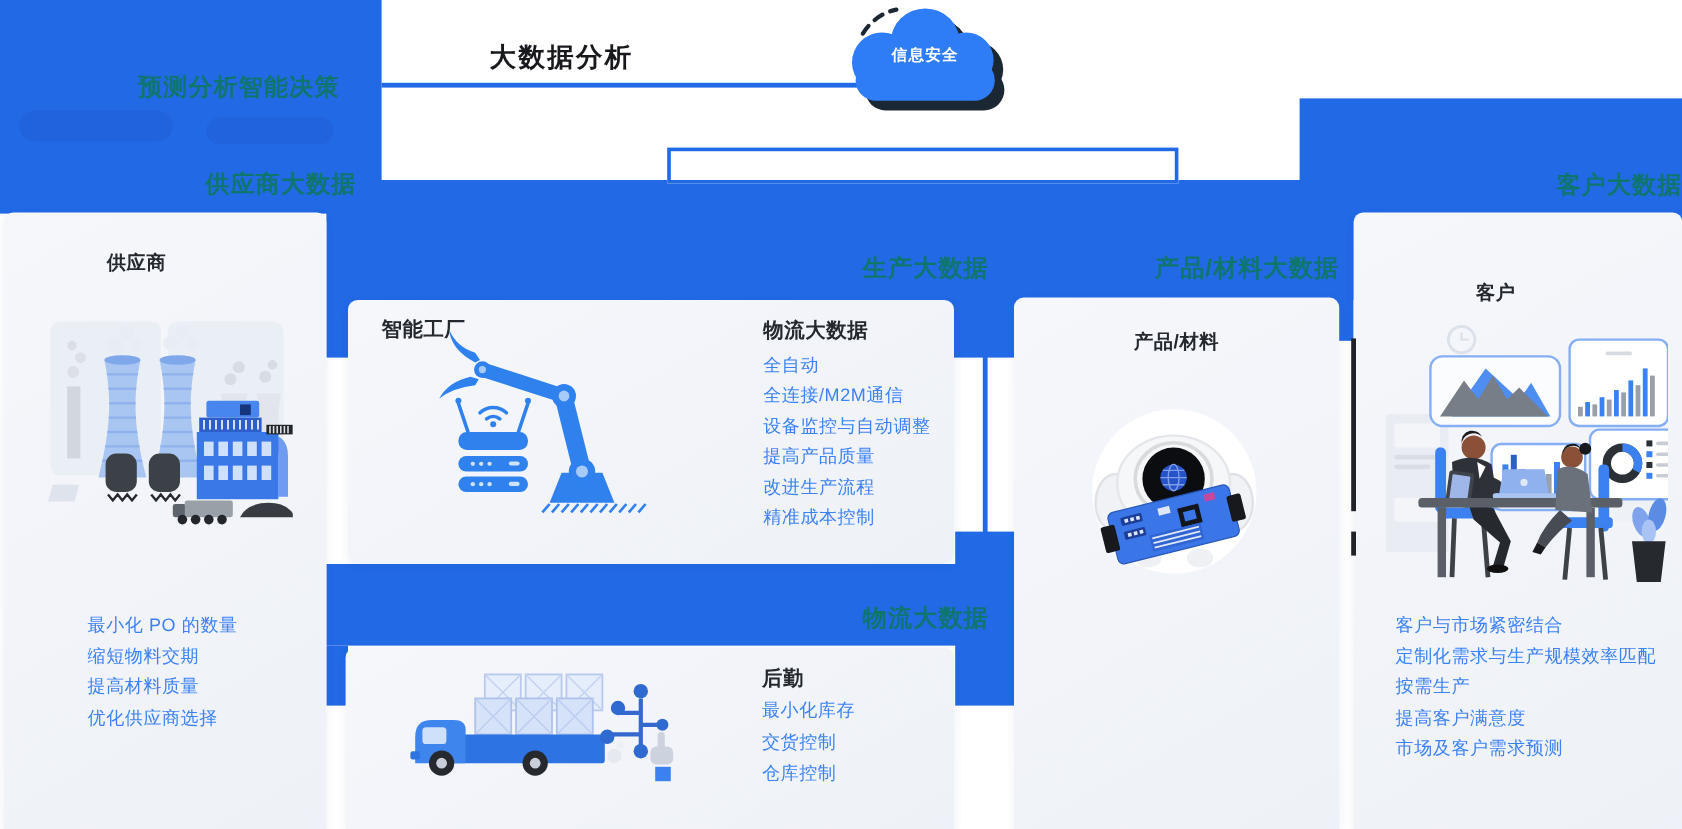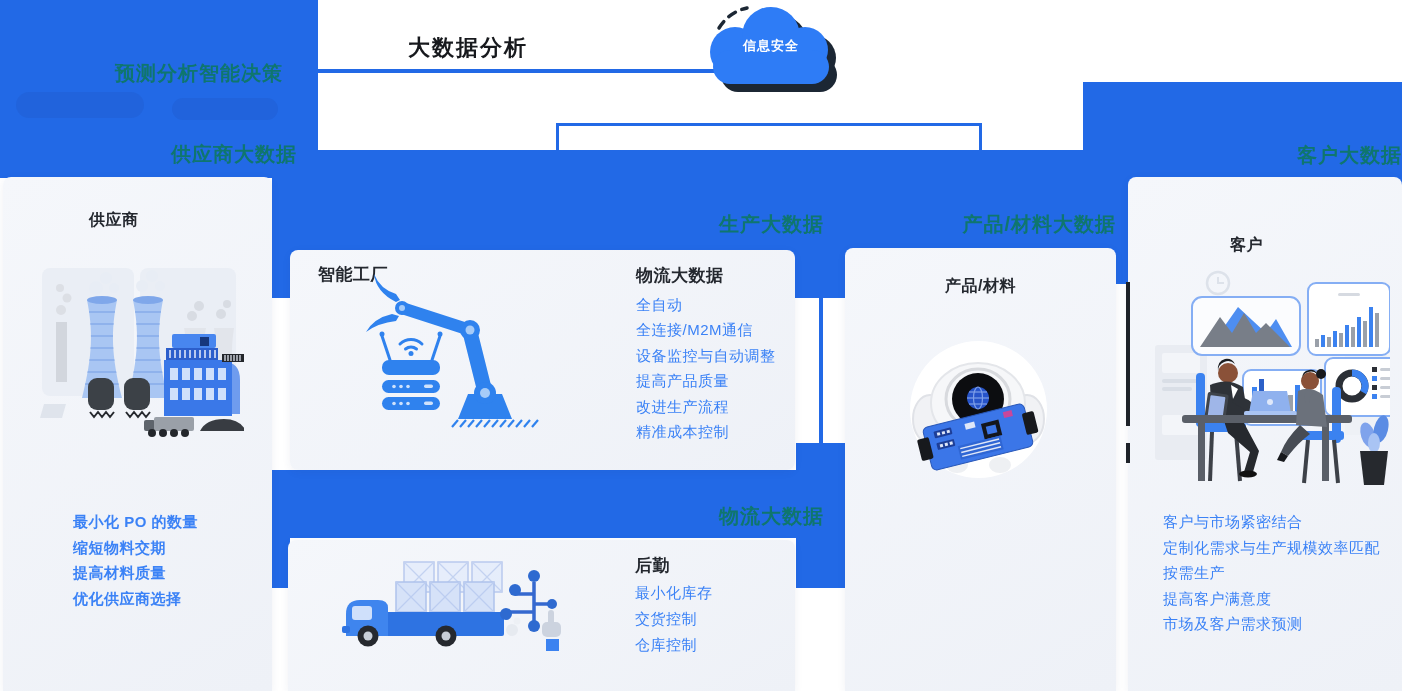--- a/index.html
+++ b/index.html
@@ -195,21 +195,21 @@
     <path d="M90,152 l4,5 l4,-5 l4,5 l4,-5 l4,5 l4,-5" stroke="#26292e" stroke-width="2" fill="none"></path>
 
     <rect x="108" y="160" width="11" height="11" rx="2" fill="#5e646c"></rect>
     <rect x="118" y="157" width="40" height="14" rx="2" fill="#9aa0a8"></rect>
     <circle cx="116" cy="173" r="4" fill="#23262b"></circle>
       <circle cx="127" cy="173" r="4" fill="#23262b"></circle>
     <circle cx="138" cy="173" r="4" fill="#23262b"></circle>
       <circle cx="149" cy="173" r="4" fill="#23262b"></circle>
     <path d="M164,171 q6,-12 24,-12 q16,0 22,12 z" fill="#383c42"></path>
   </svg>
-  <div class="list" style="left:73px;top:509px;line-height:25.5px;font-weight:bold;">
+  <div class="list" style="left:73px;top:509px;line-height:25.5px;">
     <div>最小化 PO 的数量</div>
     <div>缩短物料交期</div>
     <div>提高材料质量</div>
     <div>优化供应商选择</div>
   </div>
 
   <div class="card-title" style="left:318px;top:266px;font-size:17px;">智能工厂</div>
   <div class="card-title" style="left:636px;top:267px;font-size:17px;">物流大数据</div>
   <svg class="abs" style="left:330px;top:272px;" width="210" height="158" viewBox="0 0 210 158">
     <path d="M122,155 l6,-7 M130,155 l6,-7 M138,155 l6,-7 M146,155 l6,-7 M154,155 l6,-7 M162,155 l6,-7 M170,155 l6,-7 M178,155 l6,-7 M186,155 l6,-7 M194,155 l6,-7 M202,155 l6,-7" stroke="#2f82ee" stroke-width="2.2"></path>

